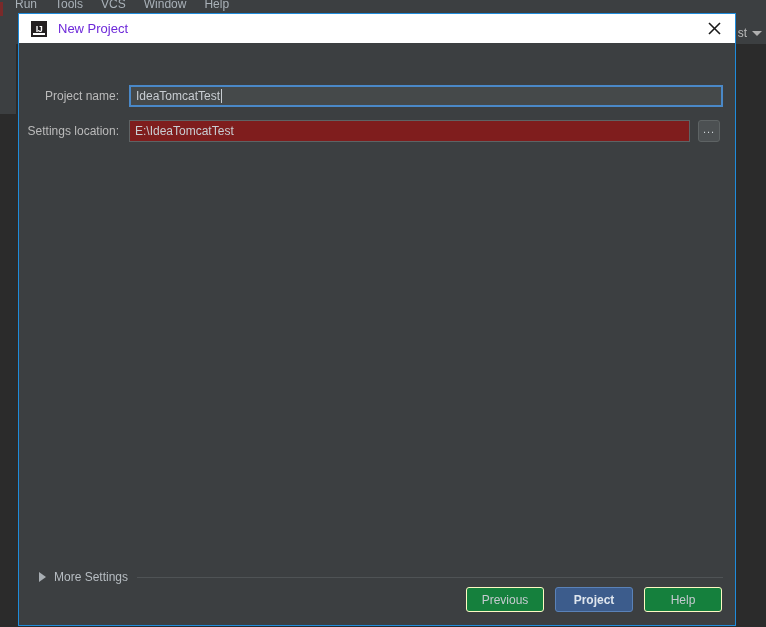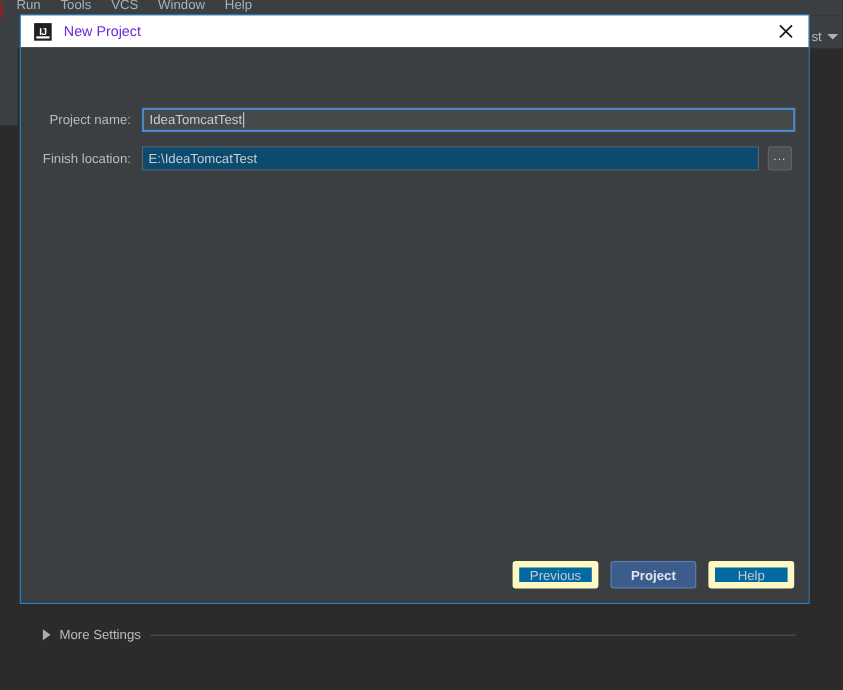--- a/index.html
+++ b/index.html
@@ -86,21 +86,21 @@
     width: 766px; height: 583px;
     background: #2b2b2b;
   }
 
   
   #dialog {
     position: absolute;
     left: 18px;
     top: 13px;
     width: 718px;
-    height: 536px;
+    height: 613px;
     border: 1px solid #1f8cdb;
     box-sizing: border-box;
     background: #3c3f41;
     display: flex;
     flex-direction: column;
   }
   .dialog-titlebar {
     height: 29px;
     background: #ffffff;
     display: flex;
@@ -153,39 +153,38 @@
     padding: 0;
   }
 
   .form-row {
     position: absolute;
     left: 0;
     width: 100%;
     height: 22px;
     display: flex;
     align-items: center;
-    margin-top: 13px;
   }
   #row-name { top: 42px; }
   #row-location { top: 77px; }
 
   .form-label {
     color: #bbbbbb;
     font-size: 12px;
     text-align: right;
     flex: 0 0 auto;
     padding-right: 10px;
   }
   #row-name .form-label { width: 100px; }
   #row-location .form-label { width: 100px; }
 
   .text-field {
     height: 22px;
     box-sizing: border-box;
-    background: #0c4a6e;
+    background: #7f1d1d;
     color: #c8cdd2;
     font-size: 12px;
     line-height: 20px;
     padding: 0 5px;
     display: flex;
     align-items: center;
     position: relative;
   }
   .text-field.focused {
     border: 2px solid #4a88c7;
@@ -257,23 +256,23 @@
     position: absolute;
     right: 13px;
     bottom: 13px;
     display: flex;
     gap: 11px;
   }
   .dlg-button {
     width: 78px;
     height: 25px;
     box-sizing: border-box;
-    border: 6px solid #fef9c3;
+    border: 1px solid #fef9c3;
     border-radius: 3px;
-    background: #0369a1;
+    background: #15803d;
     color: #c5cad0;
     font-size: 12px;
     display: flex;
     align-items: center;
     justify-content: center;
     font-family: "Liberation Sans", sans-serif;
   }
   .dlg-button.primary {
     background: #3c5c8c;
     border: 1px solid #5a82b8;
@@ -326,21 +325,21 @@
 
     <div class="form-row" id="row-name">
       <div class="form-label">Project name:</div>
       <div class="text-field focused">
         <span title="IdeaTomcatTest">IdeaTomcatTest</span>
         <span class="caret-bar"></span>
       </div>
     </div>
 
     <div class="form-row" id="row-location">
-      <div class="form-label">Finish location:</div>
+      <div class="form-label">Settings location:</div>
       <div class="text-field plain">
         <span>E:\IdeaTomcatTest</span>
       </div>
       <div class="browse-button">...</div>
     </div>
 
     <div class="more-settings">
       <span class="more-triangle"></span>
       <span class="more-label">More Settings</span>
       <span class="more-rule"></span>

